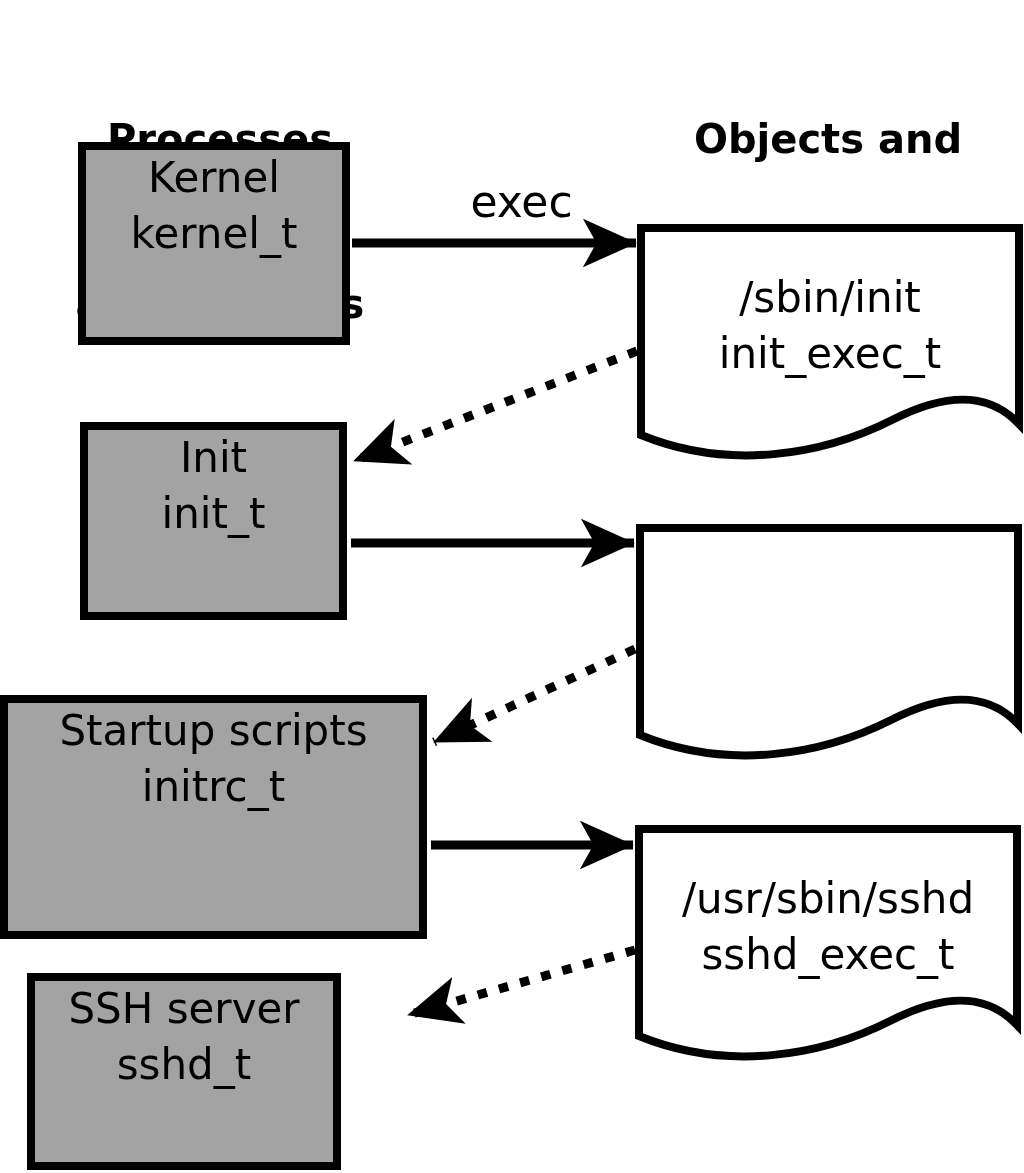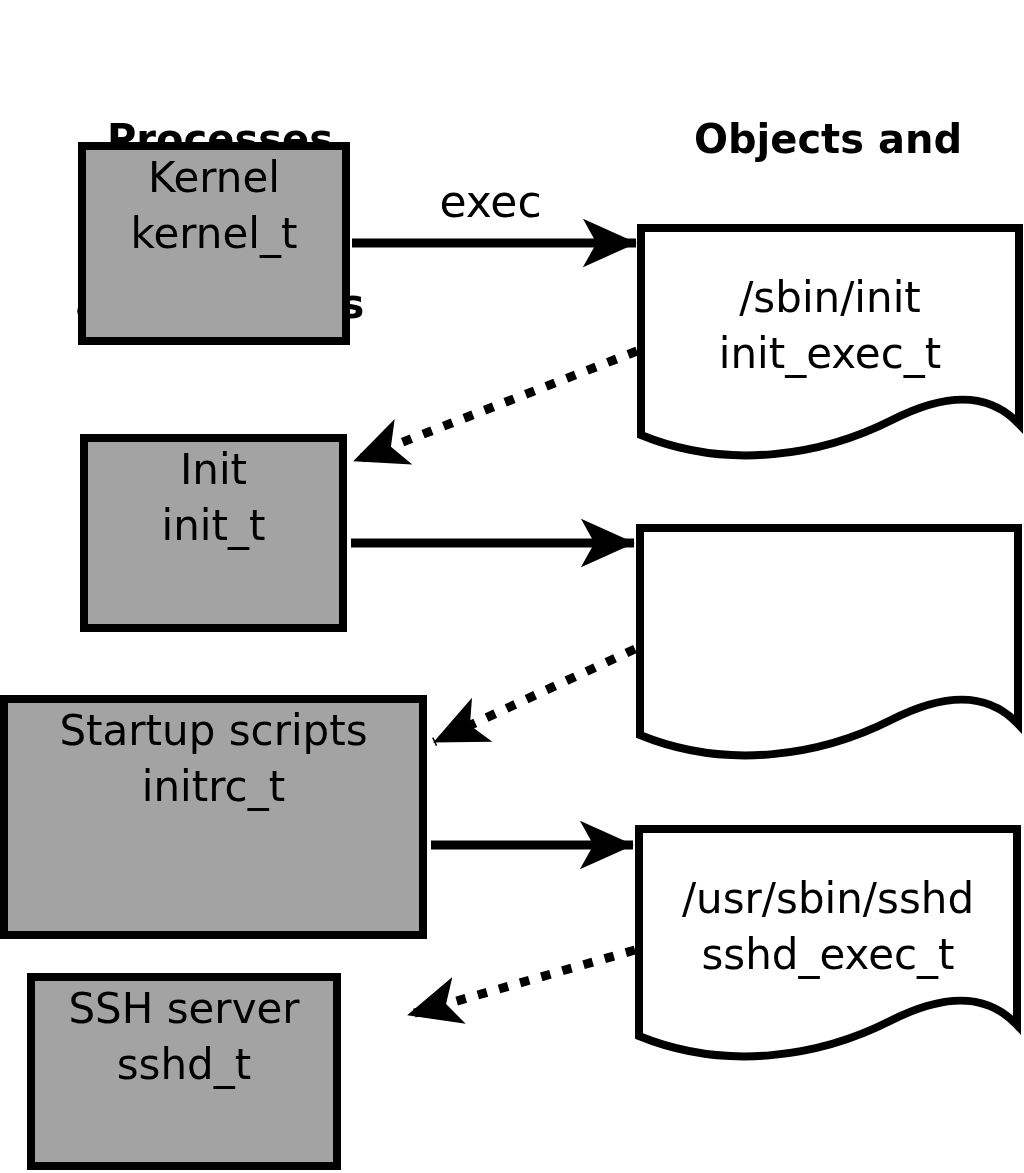--- a/index.html
+++ b/index.html
@@ -13,36 +13,36 @@
     font-size:40px;line-height:55px;white-space:pre;
   }
   #hdr-left{left:0;width:440px;}
   #hdr-right{left:632px;width:392px;}
   .pbox{
     position:absolute;box-sizing:border-box;border:8px solid #000;background:#a3a3a3;
     display:flex;flex-direction:column;align-items:center;justify-content:flex-start;
     text-align:center;font-size:42px;line-height:56px;z-index:2;
   }
   #box-kernel{left:78px;top:142px;width:272px;height:203px;}
-  #box-init{left:80px;top:422px;width:267px;height:198px;margin-top:12px;}
+  #box-init{left:80px;top:422px;width:267px;height:198px;}
   #box-initrc{left:0px;top:695px;width:427px;height:244px;}
   #box-sshd{left:27px;top:973px;width:314px;height:197px;}
   .doc{position:absolute;width:386px;height:246px;z-index:2;margin-top:36px;}
   #doc-init{left:637px;top:188px;}
   #doc-initrc{left:636px;top:488px;}
   #doc-sshd{left:635px;top:789px;}
   .doc svg{position:absolute;left:0;top:0;display:block;}
   .doc .txt{
     position:absolute;left:0;top:4px;width:100%;height:196px;
     display:flex;flex-direction:column;align-items:center;justify-content:center;
     text-align:center;font-size:42px;line-height:56px;
   }
   #edges{position:absolute;left:0;top:0;z-index:3;pointer-events:none;}
   #exec-label{
-    position:absolute;left:418px;top:178px;width:145px;text-align:center;
+    position:absolute;left:449px;top:178px;width:145px;text-align:center;
     font-size:44px;line-height:48px;z-index:4;
   }
   .line1,.line2{white-space:pre;}
 </style>
 </head>
 <body>
 
 <div id="canvas">
 
   <div class="hdr" id="hdr-left">

